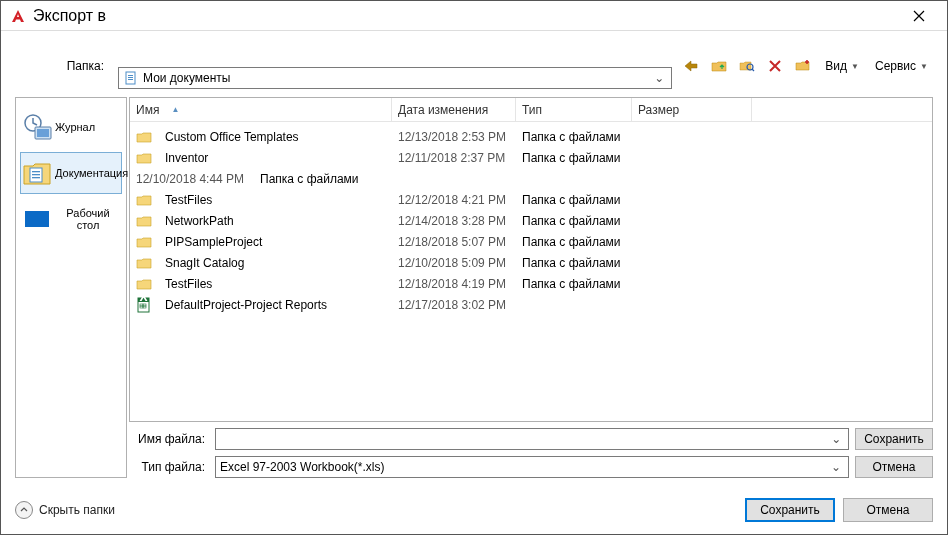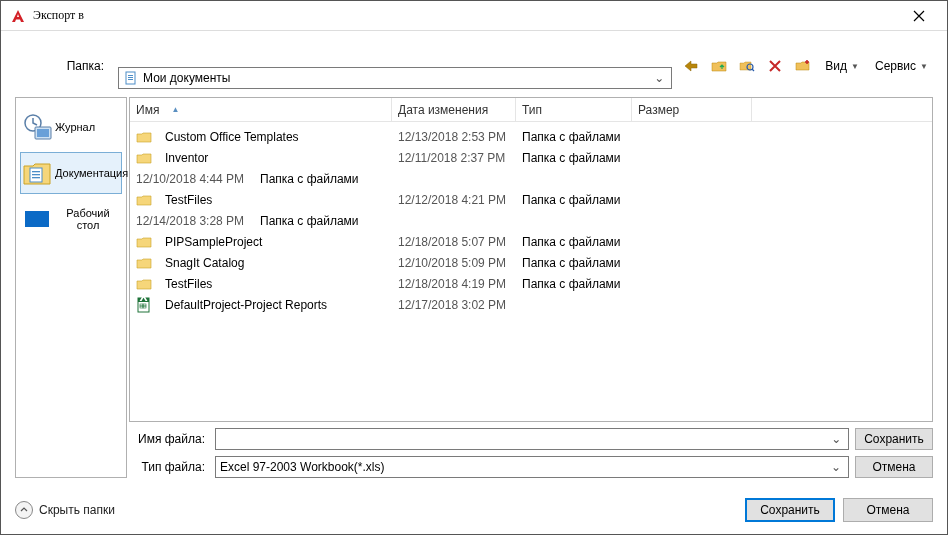--- a/index.html
+++ b/index.html
@@ -1,19 +1,19 @@
 <!DOCTYPE html>
 <html><head>
 <meta charset="utf-8">
 <style>
 * { box-sizing: border-box; margin: 0; padding: 0; font-family: "Segoe UI", Tahoma, sans-serif; font-size: 12px; }
 body { background: #fff; width: 948px; height: 535px; overflow: hidden; border: 1px solid #555; }
 .titlebar { height: 30px; display: flex; align-items: center; padding: 0 8px; border-bottom: 1px solid #ddd; }
 .app-icon { width: 18px; height: 18px; margin-right: 6px; display:flex; align-items:center; justify-content:center; }
-.titlebar .title { flex: 1; font-size: 12px; font-family: Liberation Serif, serif; }
+.titlebar .title { flex: 1; font-size: 16px; }
 .close-btn { width: 40px; height: 28px; display:flex; align-items:center; justify-content:center; font-size: 14px; cursor:pointer; }
 
 .content { height: calc(100% - 30px); display:flex; flex-direction:column; padding: 12px 14px 12px 14px; gap:8px; }
 
 .folder-row { display:flex; align-items:center; gap:8px; }
 .folder-label { width: 95px; text-align:right; padding-right:6px; }
 .folder-dropdown { flex:1; height:22px; border:1px solid #7a7a7a; background:#fff; display:flex; align-items:center; padding:0 4px; cursor:pointer; position:relative;margin-top:24px; }
 .folder-dropdown .dd-icon { width:16px; height:16px; margin-right:4px; display:flex; align-items:center; justify-content:center; }
 .folder-dropdown .dd-text { flex:1; }
 .folder-dropdown .dd-arrow { width:16px; text-align:center; color:#555; }
@@ -224,20 +224,28 @@
                     <path d="M1 4 L6 4 L7 3 L15 3 L15 12 L1 12 Z" fill="#f6d67a" stroke="#c9a227" stroke-width="0.6"></path>
                   </svg>
                 </span>
                 <span>TestFiles</span>
               </div>
               <div class="col col-date" style="color:#555">12/12/2018 4:21 PM</div>
               <div class="col col-type">Папка с файлами</div>
               <div class="col col-size"></div>
             </div>
             <div class="fl-row">
+              <div class="col col-name">
+                <span class="file-icon">
+                  <svg width="16" height="14" viewBox="0 0 16 14">
+                    <path d="M1 4 L6 4 L7 3 L15 3 L15 12 L1 12 Z" fill="#f6d67a" stroke="#c9a227" stroke-width="0.6"></path>
+                  </svg>
+                </span>
+                <span>NetworkPath</span>
+              </div>
               <div class="col col-date" style="color:#555">12/14/2018 3:28 PM</div>
               <div class="col col-type">Папка с файлами</div>
               <div class="col col-size"></div>
             </div>
             <div class="fl-row">
               <div class="col col-name">
                 <span class="file-icon">
                   <svg width="16" height="14" viewBox="0 0 16 14">
                     <path d="M1 4 L6 4 L7 3 L15 3 L15 12 L1 12 Z" fill="#f6d67a" stroke="#c9a227" stroke-width="0.6"></path>
                   </svg>

